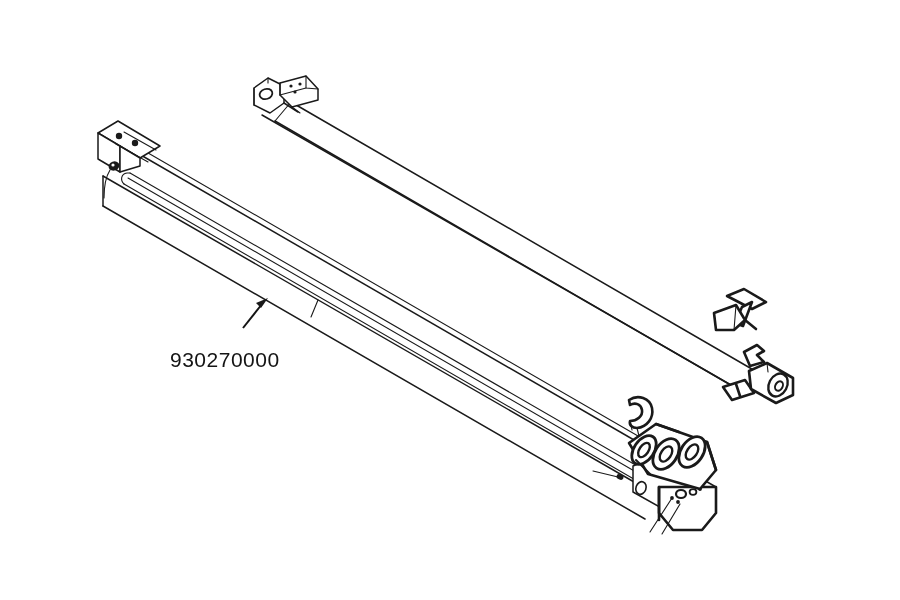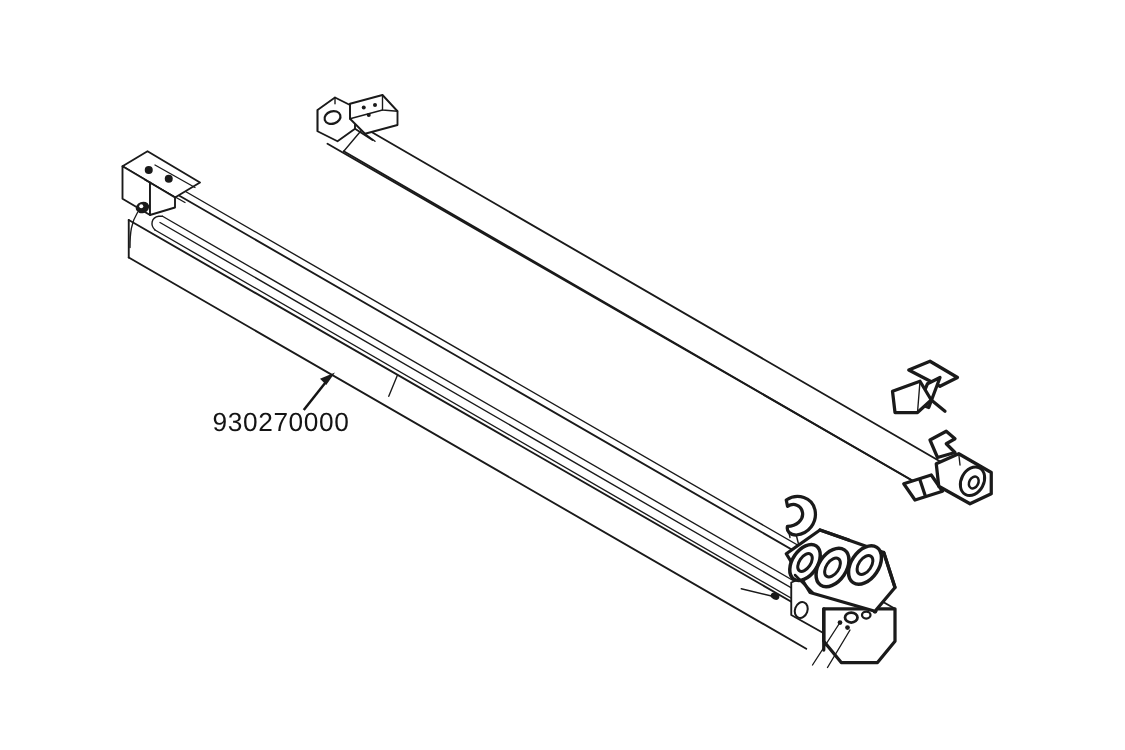--- a/index.html
+++ b/index.html
@@ -22,21 +22,21 @@
     position: absolute;
     left: 0;
     top: 0;
     width: 900px;
     height: 600px;
     display: block;
   }
   .callout-label {
     position: absolute;
     left: 170px;
-    top: 328px;
+    top: 349px;
     font-family: "Liberation Sans", sans-serif;
     font-size: 21px;
     font-weight: 400;
     letter-spacing: 0.5px;
     color: #141414;
     white-space: nowrap;
     line-height: 1;
   }
   svg .ln   { fill: none; stroke: #1a1a1a; stroke-width: 1.5; stroke-linecap: round; stroke-linejoin: round; }
   svg .ln-t { fill: none; stroke: #1a1a1a; stroke-width: 1.1; stroke-linecap: round; stroke-linejoin: round; }

